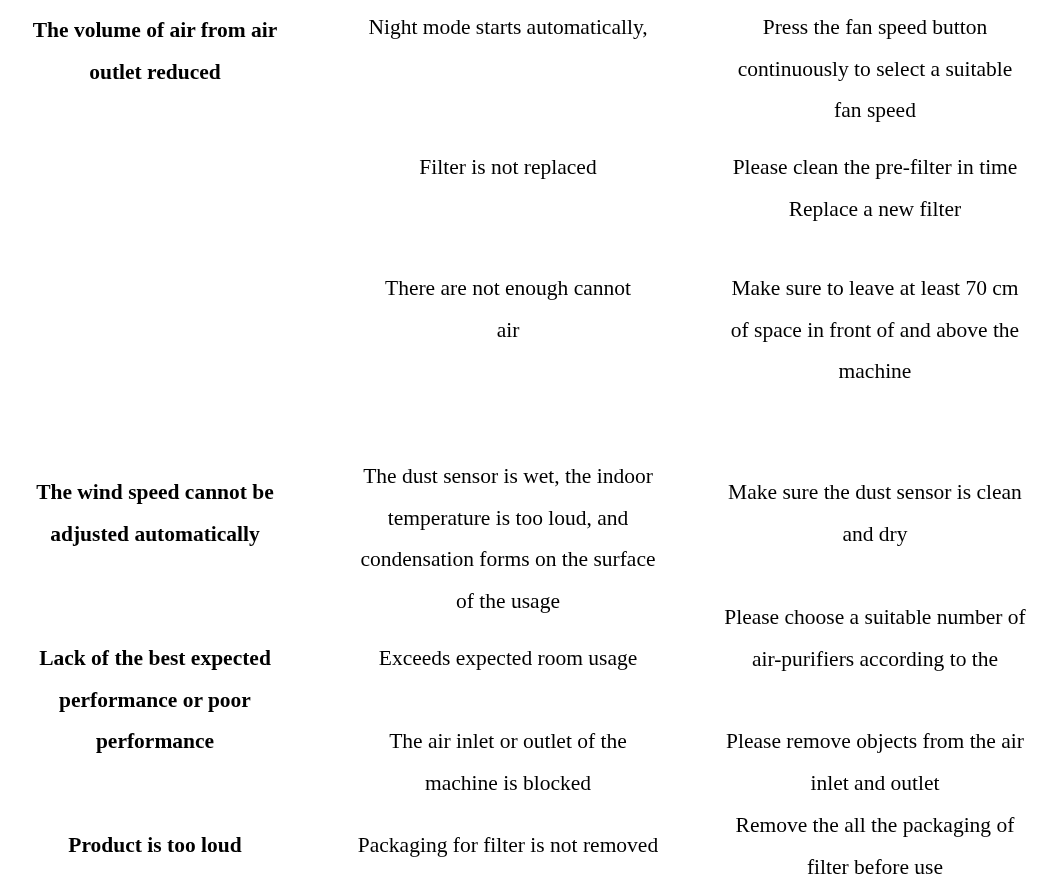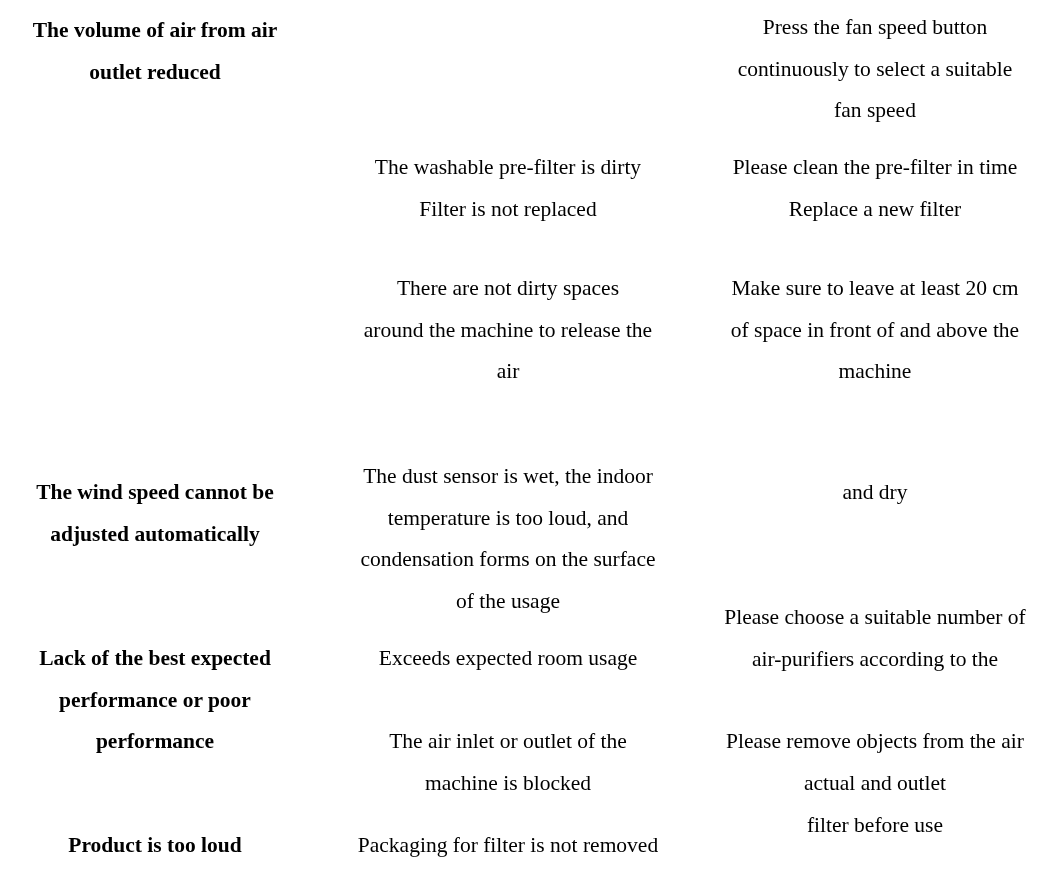--- a/index.html
+++ b/index.html
@@ -25,28 +25,27 @@
 <div class="cell problem" style="top:638px">
   <span>Lack of the best expected</span>
   <span>performance or poor</span>
   <span>performance</span>
 </div>
 <div class="cell problem" style="top:825px">
   <span>Product is too loud</span>
 </div>
 
 <div class="cell cause" style="top:7px">
+  <span>Night mode starts automatically,</span>
 </div>
 <div class="cell cause" style="top:147px">
-  <span>The washable pre-filter is dirty</span>
   <span>Filter is not replaced</span>
 </div>
 <div class="cell cause" style="top:268px">
-  <span>There are not dirty spaces</span>
-  <span>around the machine to release the</span>
+  <span>There are not enough cannot</span>
   <span>air</span>
 </div>
 <div class="cell cause" style="top:456px">
   <span>The dust sensor is wet, the indoor</span>
   <span>temperature is too loud, and</span>
   <span>condensation forms on the surface</span>
   <span>of the usage</span>
 </div>
 <div class="cell cause" style="top:638px">
   <span>Exceeds expected room usage</span>
@@ -62,30 +61,32 @@
 <div class="cell solution" style="top:7px">
   <span>Press the fan speed button</span>
   <span>continuously to select a suitable</span>
   <span>fan speed</span>
 </div>
 <div class="cell solution" style="top:147px">
   <span>Please clean the pre-filter in time</span>
   <span>Replace a new filter</span>
 </div>
 <div class="cell solution" style="top:268px">
-  <span>Make sure to leave at least 20 cm</span>
+  <span>Make sure to leave at least 70 cm</span>
   <span>of space in front of and above the</span>
   <span>machine</span>
 </div>
 <div class="cell solution" style="top:472px">
+  <span>Make sure the dust sensor is clean</span>
   <span>and dry</span>
 </div>
 <div class="cell solution" style="top:597px">
   <span>Please choose a suitable number of</span>
   <span>air-purifiers according to the</span>
 </div>
 <div class="cell solution" style="top:721px">
   <span>Please remove objects from the air</span>
-  <span>actual and outlet</span>
+  <span>inlet and outlet</span>
 </div>
 <div class="cell solution" style="top:805px">
+  <span>Remove the all the packaging of</span>
   <span>filter before use</span>
 </div>
 
 </body></html>

